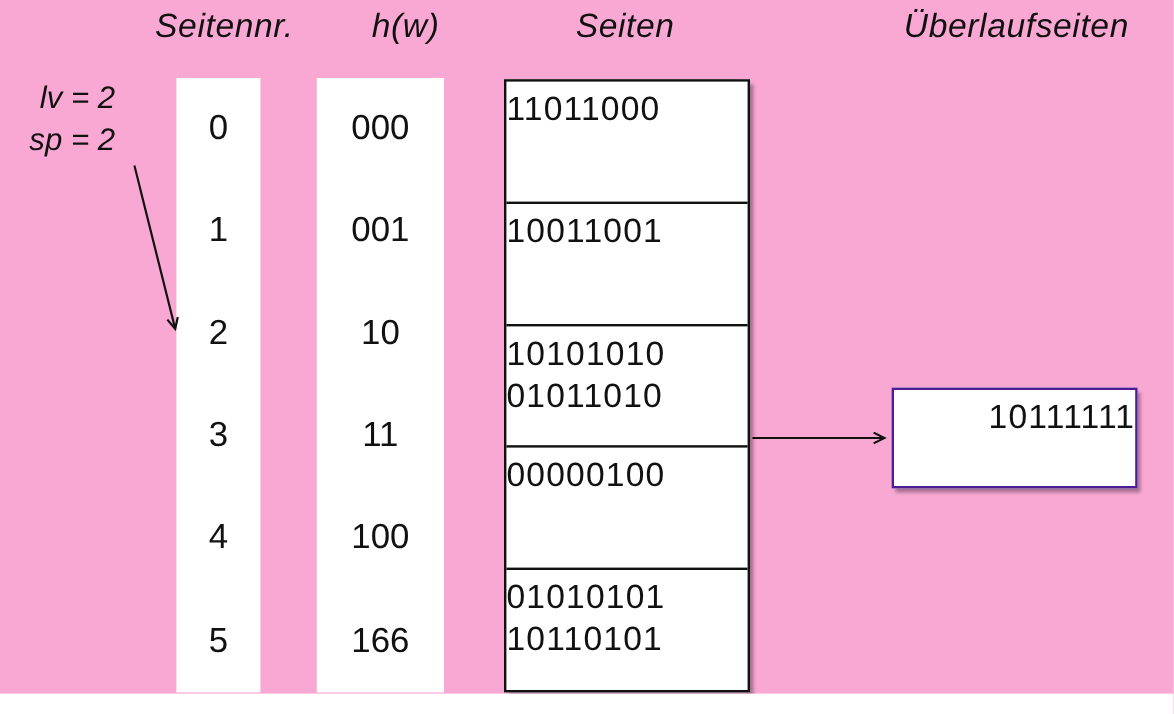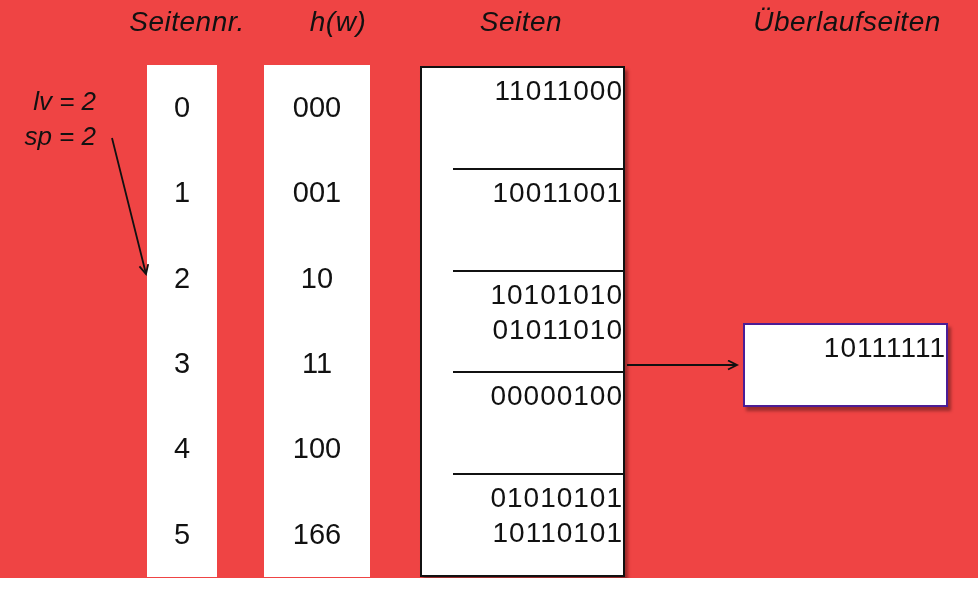--- a/index.html
+++ b/index.html
@@ -5,37 +5,37 @@
   html, body {
     margin: 0;
     padding: 0;
     font-family: "Liberation Sans", sans-serif;
     color: #111;
   }
   .canvas {
     position: relative;
     width: 978px;
     height: 578px;
-    background: #ef4444;
+    background: #f9a8d4;
     overflow: hidden;
   }
   .col-header {
     position: absolute;
     top: 6px;
     font-size: 28px;
     font-style: italic;
     font-weight: 500;
     text-align: center;
     letter-spacing: 0.5px;
     white-space: nowrap;
   }
   .state-label {
     position: absolute;
     left: 16px;
-    top: 84px;
+    top: 64px;
     width: 80px;
     text-align: right;
     font-size: 26px;
     font-style: italic;
     line-height: 35px;
     white-space: nowrap;
   }
   .white-col {
     position: absolute;
     top: 65px;
@@ -62,24 +62,23 @@
     background: #ffffff;
     border: 2px solid #111;
     box-sizing: border-box;
     box-shadow: 3px 4px 3px rgba(0,0,0,0.35);
     display: flex;
     flex-direction: column;
   }
   .bucket-table .trow {
     flex: 1;
     border-top: 2px solid #111;
-    text-align: right;
+    text-align: left;
     padding-top: 5px;
     box-sizing: border-box;
-    margin-left: 31px;
   }
   .bucket-table .trow:first-child { border-top: none; }
   .bline {
     display: block;
     font-size: 28px;
     line-height: 35px;
     letter-spacing: 1px;
   }
   .overflow-box {
     position: absolute;

